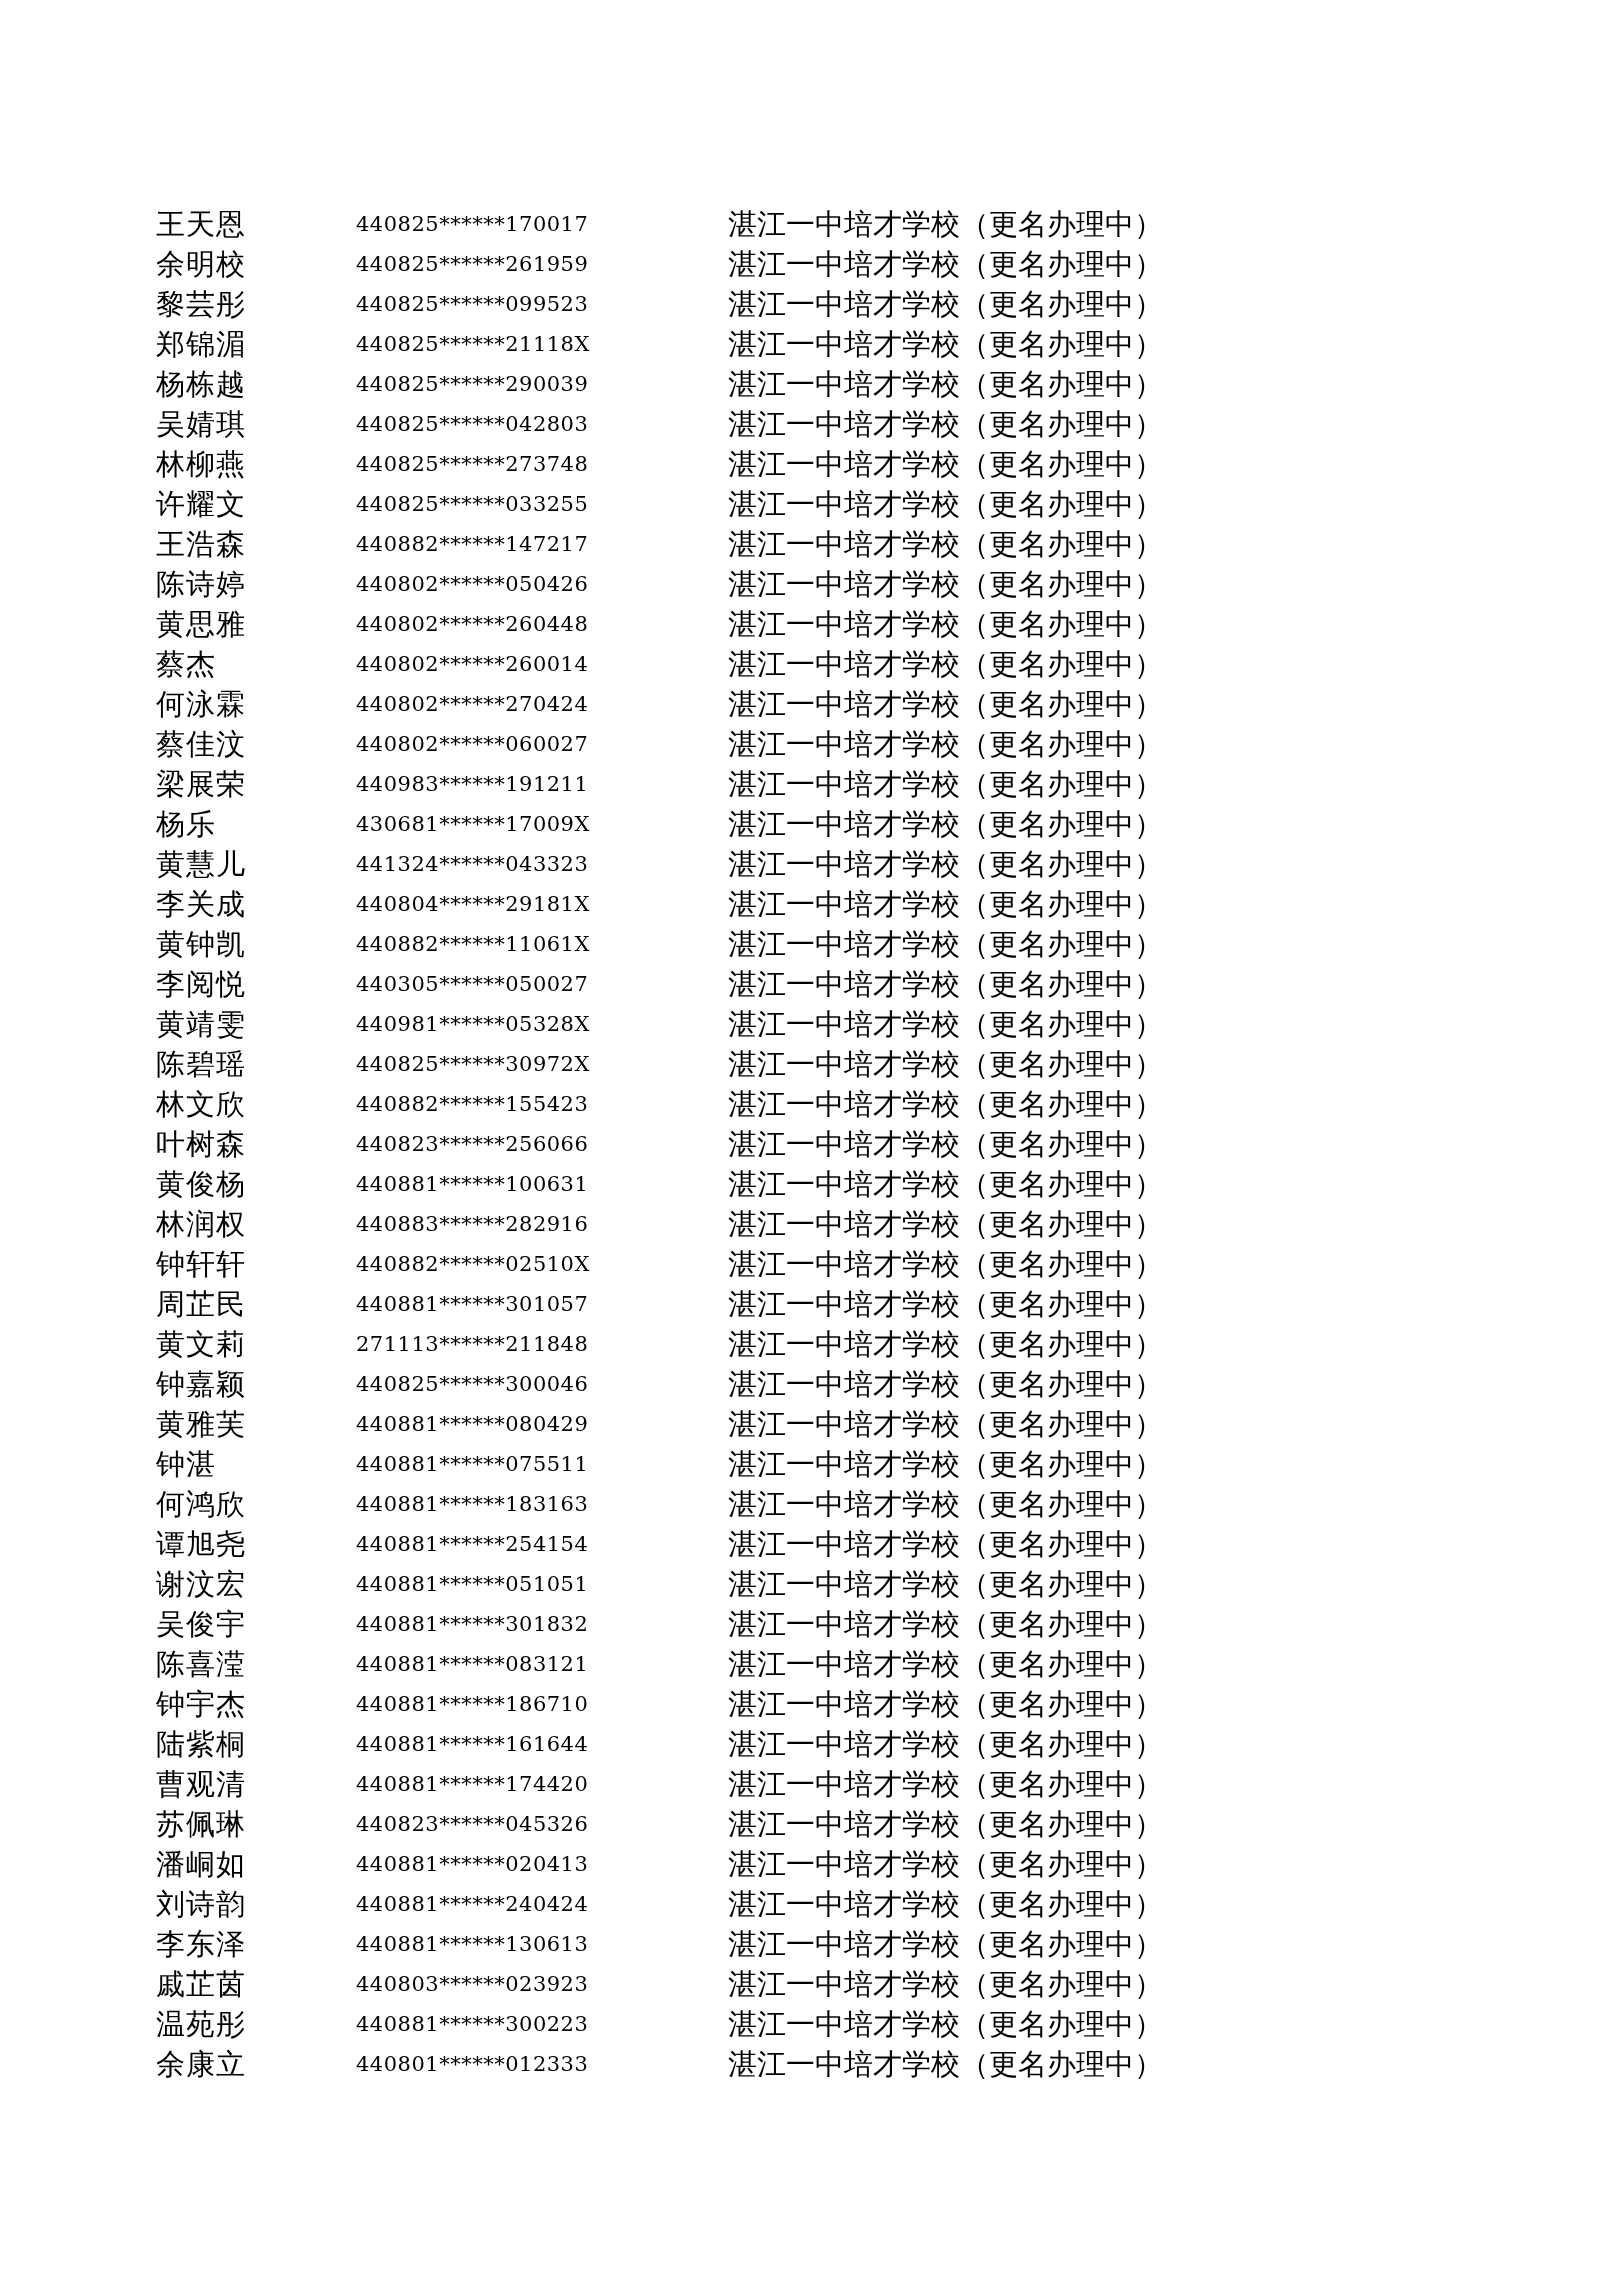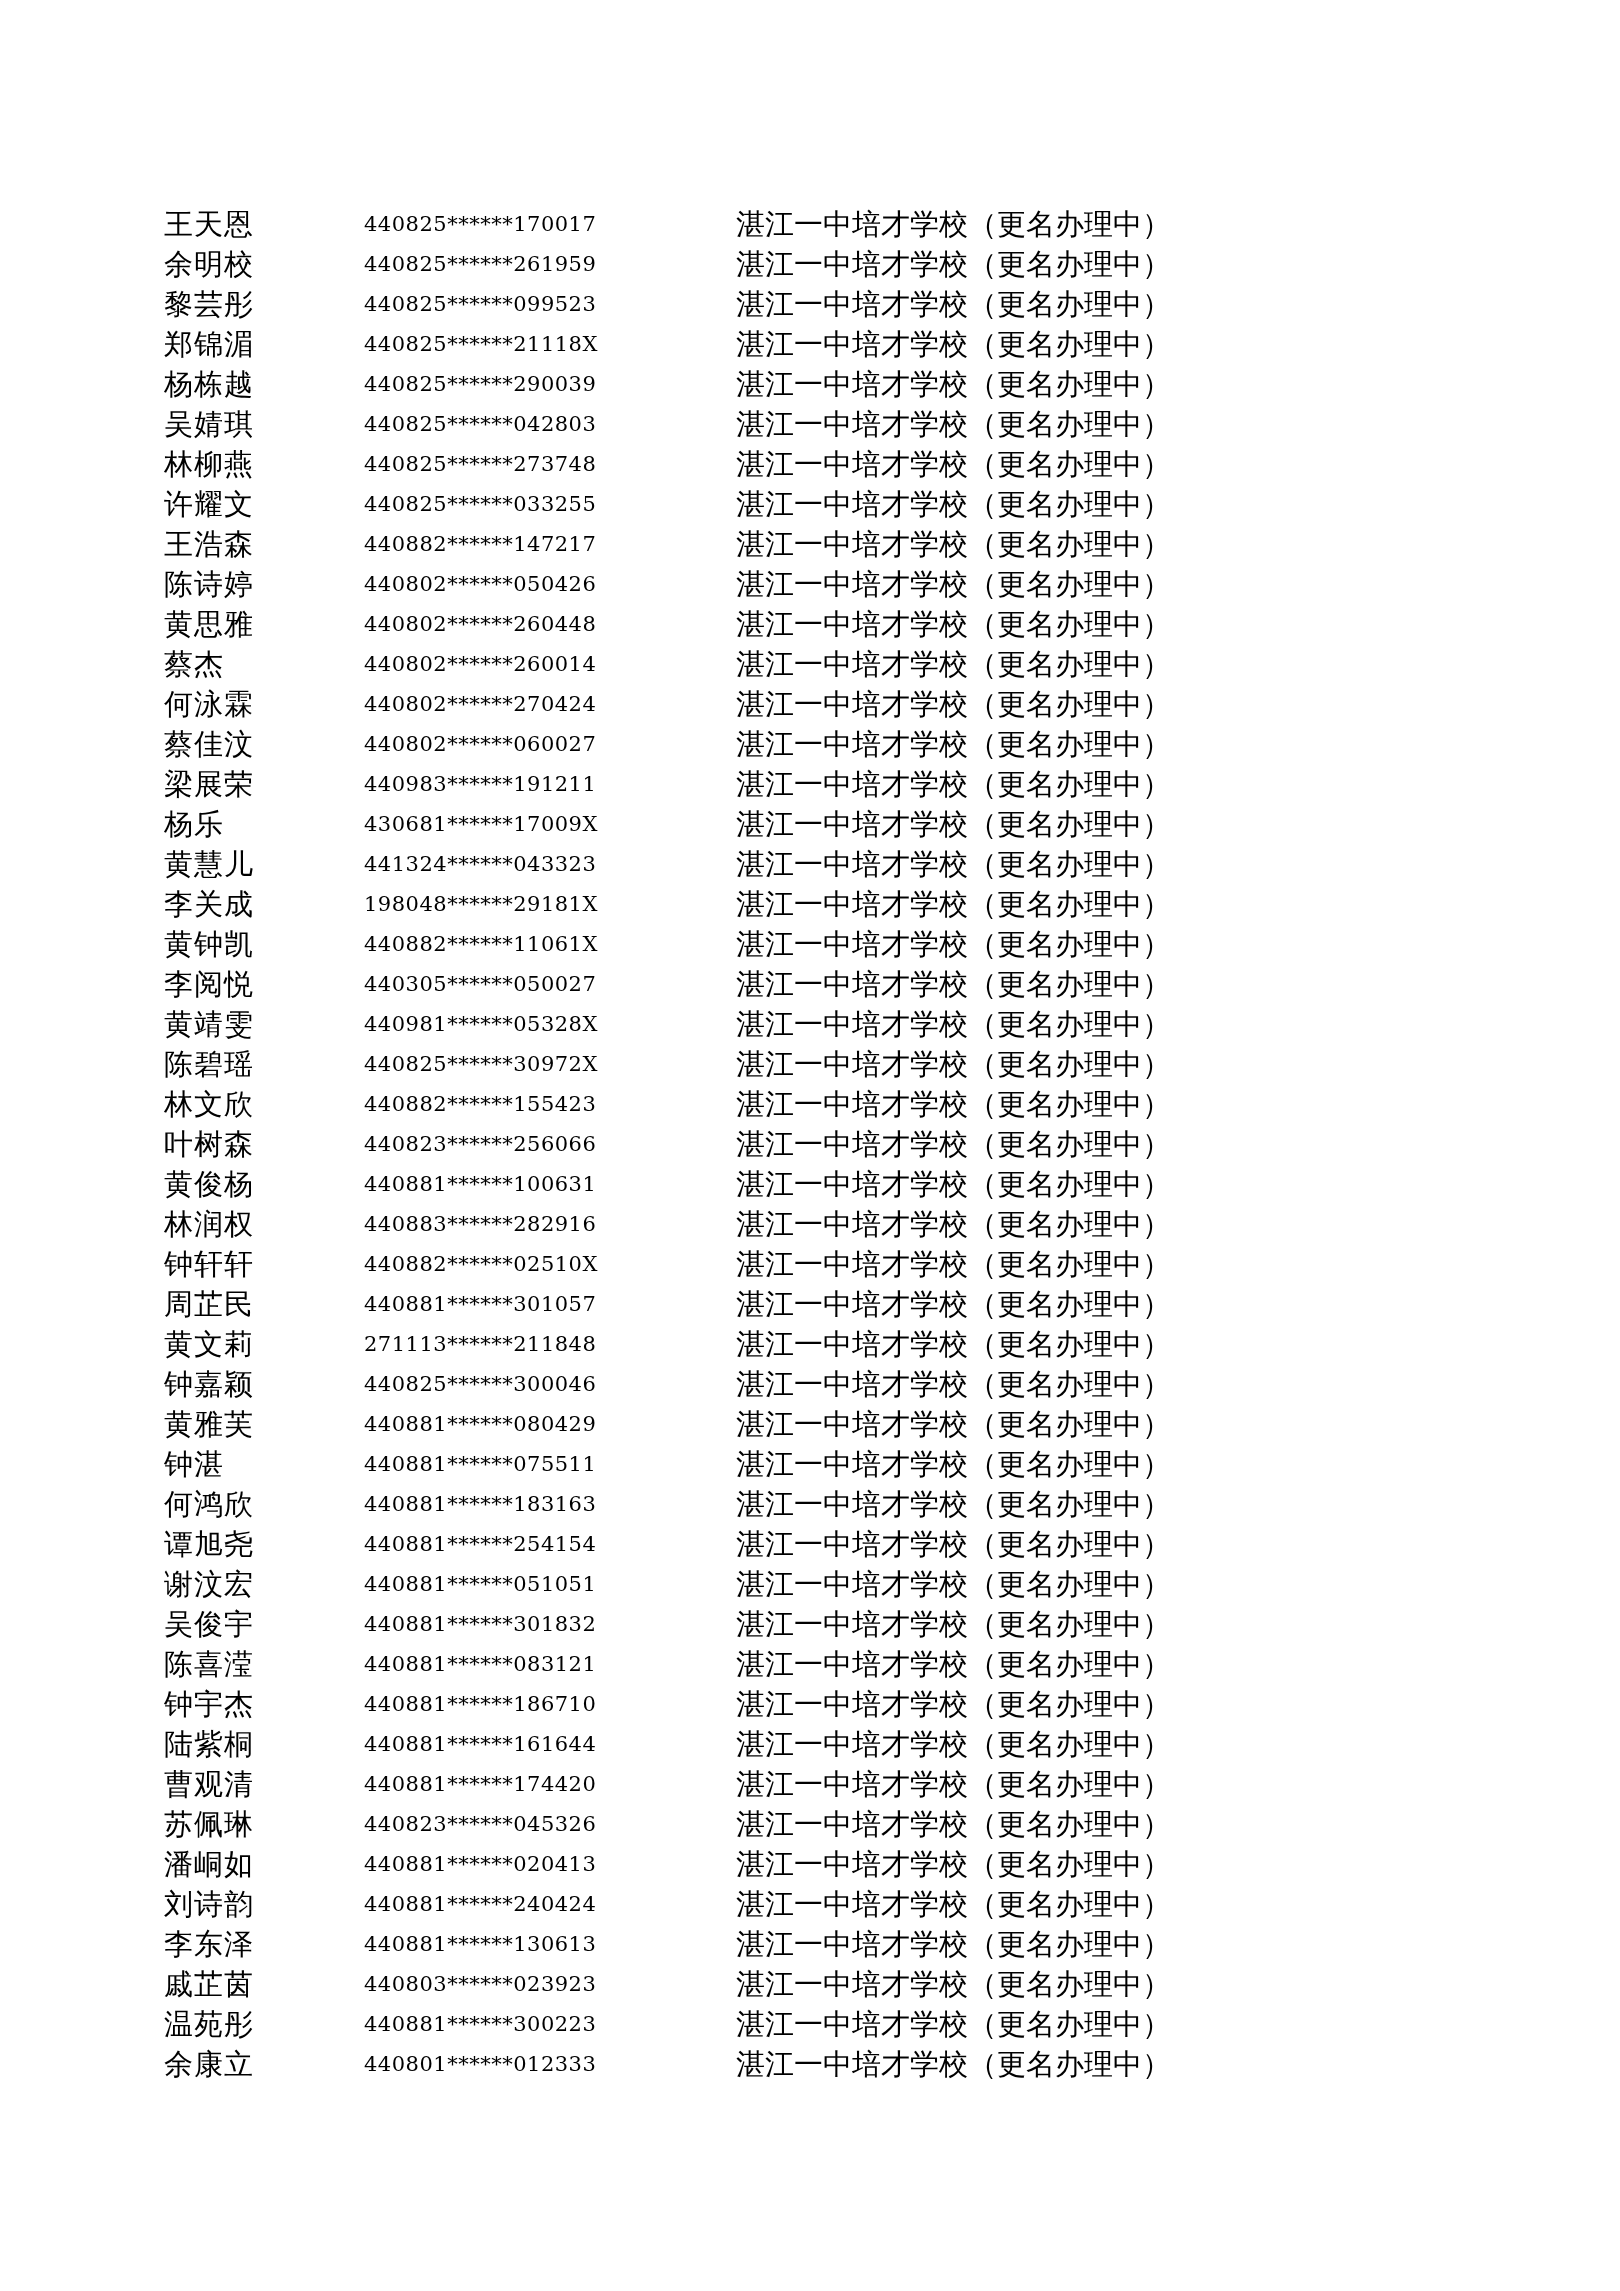--- a/index.html
+++ b/index.html
@@ -14,21 +14,20 @@
     background: #ffffff;
     overflow: hidden;
     font-family: "DejaVu Serif", "Liberation Serif", serif;
     color: #000000;
   }
   .list {
     position: absolute;
     top: 204px;
     left: 0;
     right: 5px;
-    padding-left: 8px;
   }
   .row {
     position: relative;
     height: 40px;
   }
   .cell {
     position: absolute;
     top: 0;
     white-space: nowrap;
     line-height: 40px;
@@ -152,21 +151,21 @@
   </div>
 
   <div class="row">
     <span class="cell name">黄慧儿</span>
     <span class="cell idnum">441324******043323</span>
     <span class="cell school">湛江一中培才学校（更名办理中）</span>
   </div>
 
   <div class="row">
     <span class="cell name">李关成</span>
-    <span class="cell idnum">198048******29181X</span>
+    <span class="cell idnum">440804******29181X</span>
     <span class="cell school">湛江一中培才学校（更名办理中）</span>
   </div>
 
   <div class="row">
     <span class="cell name">黄钟凯</span>
     <span class="cell idnum">440882******11061X</span>
     <span class="cell school">湛江一中培才学校（更名办理中）</span>
   </div>
 
   <div class="row">

